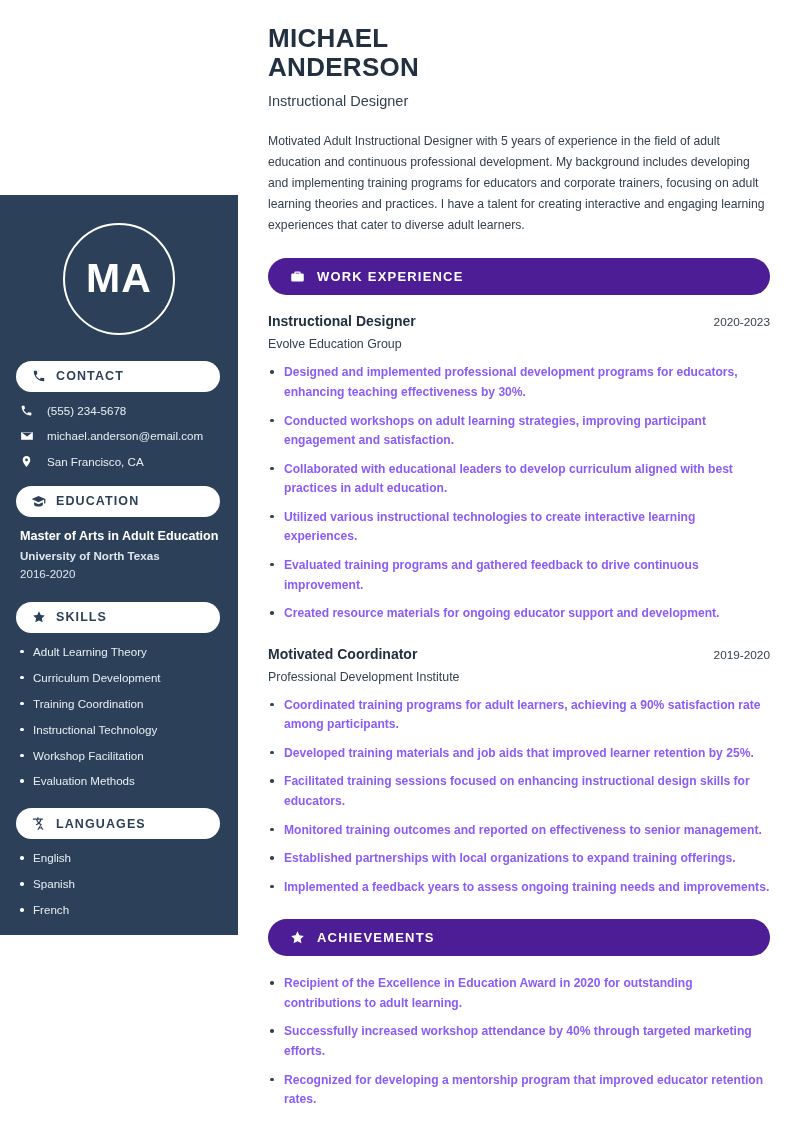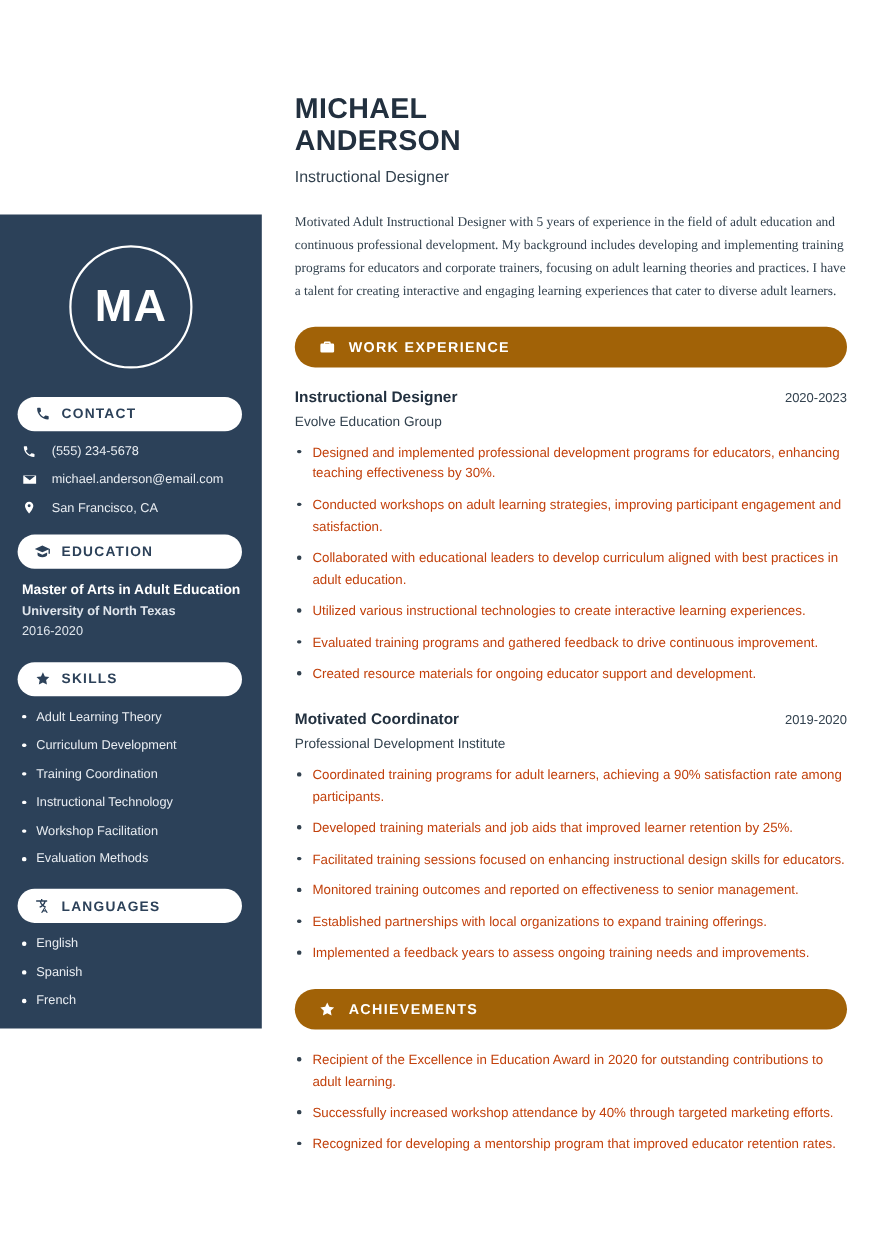--- a/index.html
+++ b/index.html
@@ -122,25 +122,24 @@
     font-size: 14.5px;
     color: #33424f;
     margin-top: 11px;
     margin-bottom: 22px;
   }
   .summary {
     font-size: 12.2px;
     line-height: 1.72;
     color: #33424f;
     margin-bottom: 22px;
-    font-family: Liberation Serif, serif;
   }
 
   .sec-bar {
-    background: #a16207;
+    background: #4c1d95;
     color: #ffffff;
     border-radius: 19px;
     height: 37px;
     display: flex;
     align-items: center;
     padding: 0 20px;
     font-size: 13px;
     font-weight: 700;
     letter-spacing: 1.2px;
     margin-bottom: 18px;
@@ -158,23 +157,24 @@
   }
   .job-role { font-size: 14px; font-weight: 700; color: #22303f; }
   .job-dates { font-size: 11.8px; color: #33424f; }
   .job-org { font-size: 12.4px; color: #33424f; margin-top: 8px; margin-bottom: 12px; }
 
   ul.bullets { list-style: none; margin-bottom: 22px; }
   ul.bullets li {
     position: relative;
     font-size: 12.1px;
     line-height: 1.62;
-    color: #c2410c;
+    color: #8b5cf6;
     padding-left: 16px;
     margin-bottom: 9px;
+    font-weight: bold;
   }
   ul.bullets li::before {
     content: "";
     position: absolute;
     left: 2px; top: 7px;
     width: 3.5px; height: 3.5px;
     border-radius: 50%;
     background: #33424f;
   }
   .tight { margin-bottom: 14px; }

